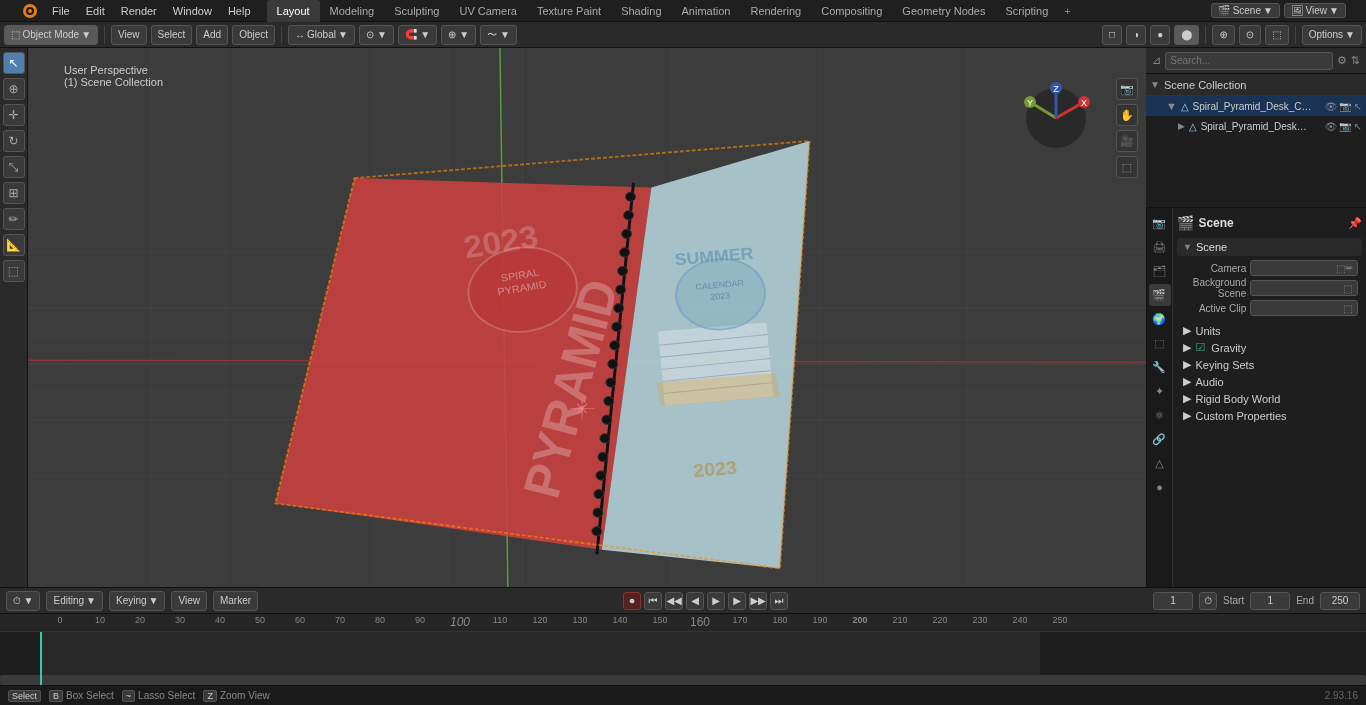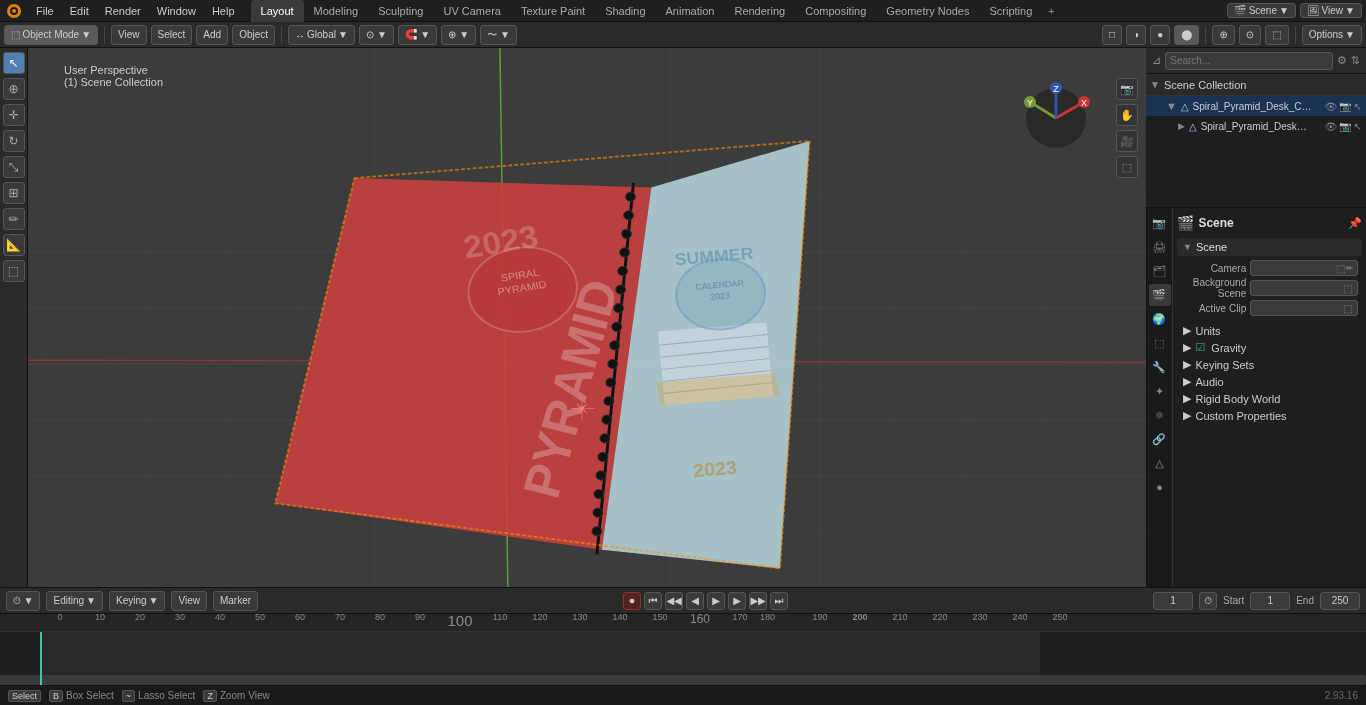--- a/index.html
+++ b/index.html
@@ -14,21 +14,21 @@
       position: relative;
     }
 
     
     .top-menu-bar {
       height: 22px;
       background: #1f1f1f;
       display: flex;
       align-items: center;
       border-bottom: 1px solid #111;
-      padding: 0 4px;
+      padding: 0 20px;
     }
     .top-menu-bar .blender-icon {
       width: 20px;
       height: 20px;
       margin-right: 4px;
       display: flex;
       align-items: center;
       justify-content: center;
     }
     .menu-item {
@@ -861,29 +861,29 @@
           <span style="width:40px; text-align:center; font-size:9px; color:#888;">0</span>
           <span style="width:40px; text-align:center; font-size:9px; color:#888;">10</span>
           <span style="width:40px; text-align:center; font-size:9px; color:#888;">20</span>
           <span style="width:40px; text-align:center; font-size:9px; color:#888;">30</span>
           <span style="width:40px; text-align:center; font-size:9px; color:#888;">40</span>
           <span style="width:40px; text-align:center; font-size:9px; color:#888;">50</span>
           <span style="width:40px; text-align:center; font-size:9px; color:#888;">60</span>
           <span style="width:40px; text-align:center; font-size:9px; color:#888;">70</span>
           <span style="width:40px; text-align:center; font-size:9px; color:#888;">80</span>
           <span style="width:40px; text-align:center; font-size:9px; color:#888;">90</span>
-          <span style="width:40px; text-align:center; font-size:15px; color:#888;">100</span>
+          <span style="width:40px; text-align:center; font-size:12px; color:#888;font-style:italic;">100</span>
           <span style="width:40px; text-align:center; font-size:9px; color:#888;">110</span>
           <span style="width:40px; text-align:center; font-size:9px; color:#888;">120</span>
           <span style="width:40px; text-align:center; font-size:9px; color:#888;">130</span>
           <span style="width:40px; text-align:center; font-size:9px; color:#888;">140</span>
           <span style="width:40px; text-align:center; font-size:9px; color:#888;">150</span>
           <span style="width:40px; text-align:center; font-size:12px; color:#888;">160</span>
           <span style="width:40px; text-align:center; font-size:9px; color:#888;">170</span>
-          <span style="width:40px; text-align:left; font-size:9px; color:#888;">180</span>
+          <span style="width:40px; text-align:center; font-size:9px; color:#888;">180</span>
           <span style="width:40px; text-align:center; font-size:9px; color:#888;">190</span>
           <span style="width:40px; text-align:center; font-size:9px; color:#888;font-weight:bold;">200</span>
           <span style="width:40px; text-align:center; font-size:9px; color:#888;">210</span>
           <span style="width:40px; text-align:center; font-size:9px; color:#888;">220</span>
           <span style="width:40px; text-align:center; font-size:9px; color:#888;">230</span>
           <span style="width:40px; text-align:center; font-size:9px; color:#888;">240</span>
           <span style="width:40px; text-align:center; font-size:9px; color:#888;">250</span>
         </div>
       </div>
 

